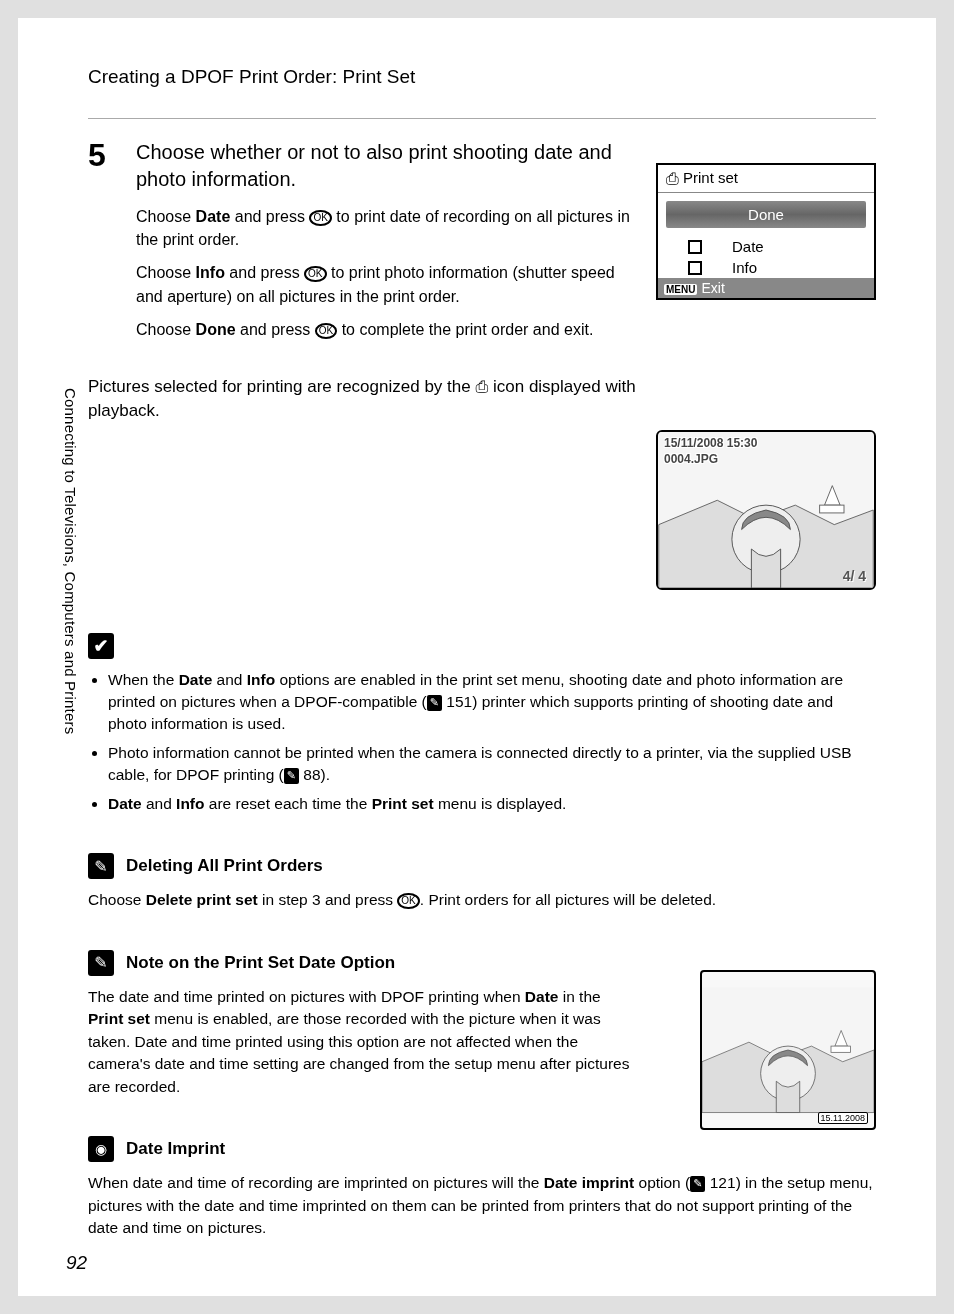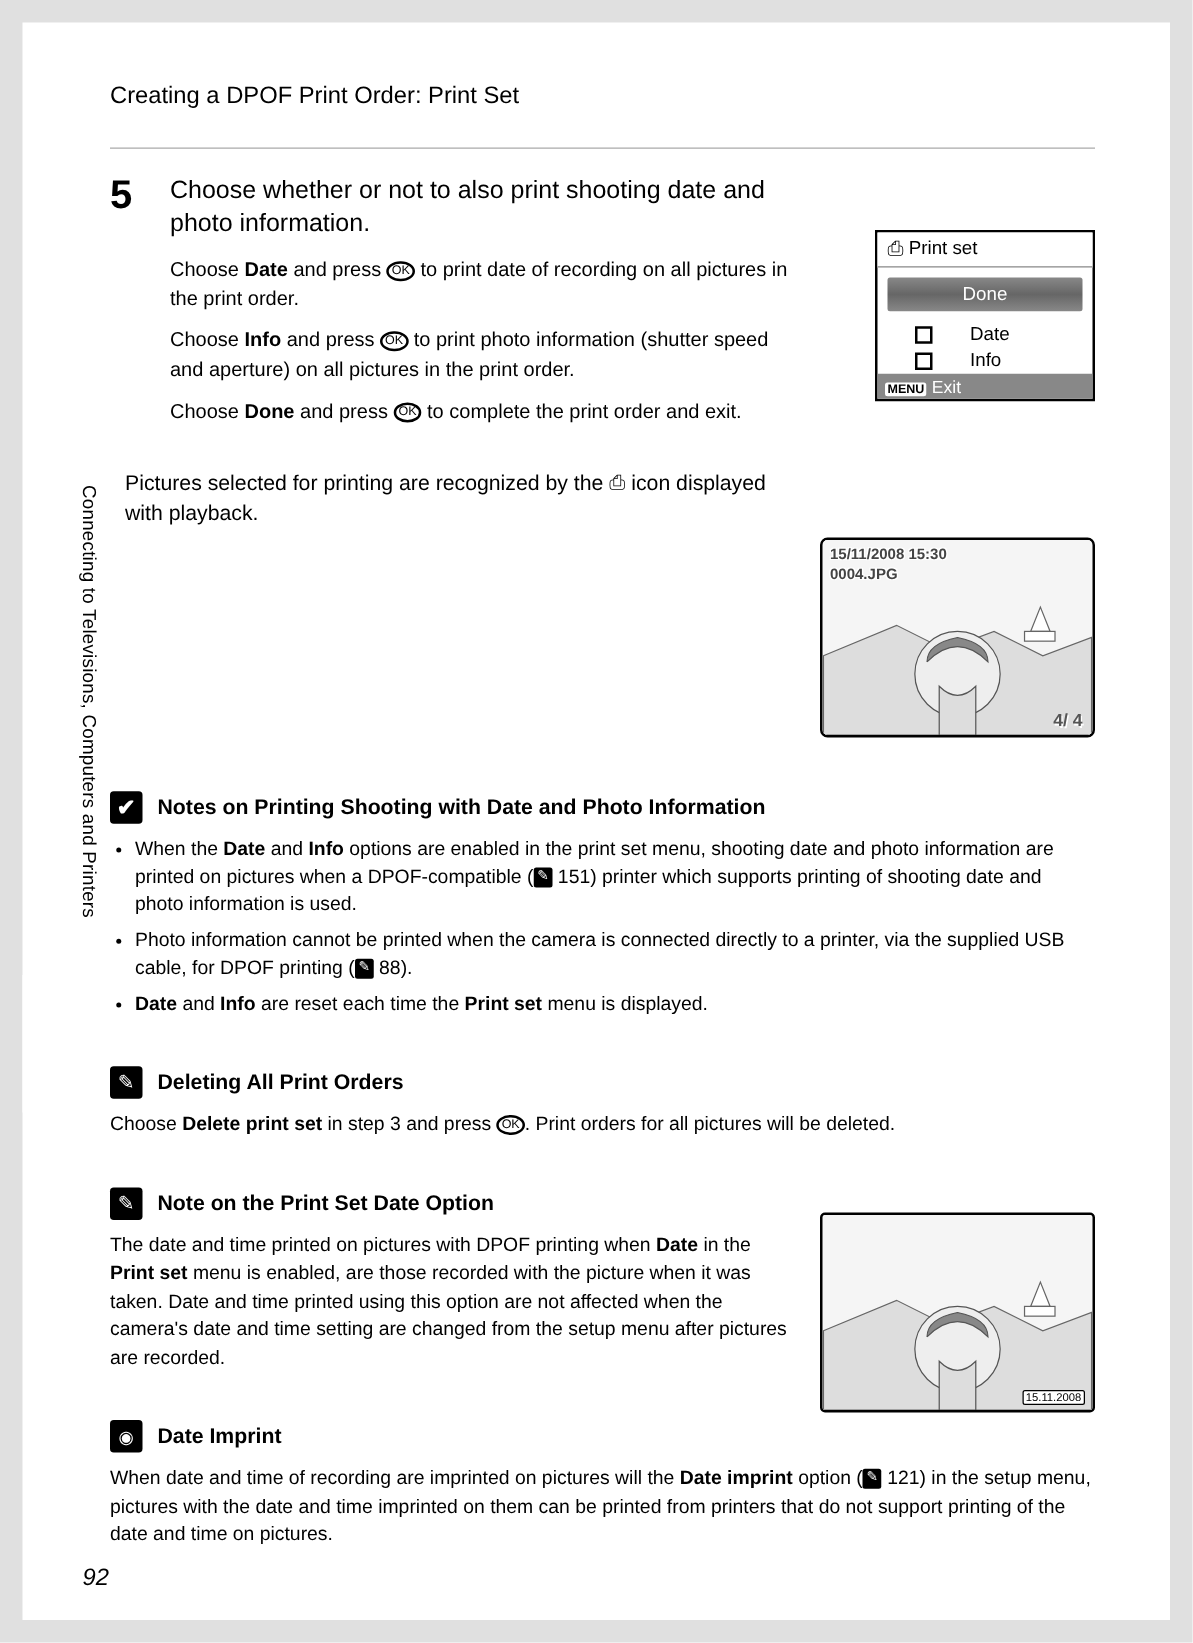--- a/index.html
+++ b/index.html
@@ -61,22 +61,22 @@
     line-height: 1;
   }
   .print-icon {
     display: inline-block;
     font-size: 16px;
     vertical-align: middle;
   }
   .mini-screen {
     position: absolute;
     right: 60px;
-    top: 166px;
-    width: 176px;
+    top: 145px;
+    width: 220px;
     border: 2px solid #000;
     font-size: 15px;
   }
   .mini-screen .titlebar {
     background: #fff;
     padding: 4px 8px;
     border-bottom: 1px solid #888;
   }
   .mini-screen .done-row {
     background: linear-gradient(#888, #666, #888);
@@ -160,21 +160,21 @@
   .note-p.narrow { padding-right: 240px; }
   .small-ref {
     display:inline-block; background:#000; color:#fff;
     font-size:11px; padding:0 3px; border-radius:2px;
     vertical-align: middle;
   }
   .imprint-img {
     position: absolute;
     right: 60px;
     top: 952px;
-    width: 220px;
+    width: 176px;
     height: 160px;
     border: 2px solid #000;
     border-radius: 4px;
     background: #f8f8f8;
     overflow: hidden;
   }
   .imprint-img svg { width:100%; height:100%; display:block; }
   .imprint-img .date-stamp {
     position:absolute; right:6px; bottom:4px;
     font-size:9px; background:#fff; border:1px solid #000;
@@ -228,21 +228,21 @@
     </div>
     <div class="opt-row">
       <span class="cb"></span>
       <span>Info</span>
     </div>
     <div class="footer">
       <span class="menu-badge">MENU</span><span>Exit</span>
     </div>
   </div>
 
-  <div class="para-normal" style="margin-left:12px;padding-left:0;">
+  <div class="para-normal" style="margin-left:0;padding-left:0;">
     <span>Pictures selected for printing are recognized by the </span><span class="print-icon">⎙</span><span> icon displayed with playback.</span>
   </div>
 
   <div class="playback-img">
     <svg viewBox="0 0 220 160">
       <rect x="0" y="0" width="220" height="160" fill="#f5f5f5"></rect>
       <path d="M0 95 L60 70 L100 90 L140 75 L180 95 L220 80 L220 160 L0 160 Z" fill="#ddd" stroke="#666"></path>
       <path d="M170 75 L178 55 L186 75 Z" fill="#fff" stroke="#666"></path>
       <rect x="165" y="75" width="25" height="8" fill="#fff" stroke="#666"></rect>
       <circle cx="110" cy="110" r="35" fill="#eee" stroke="#555"></circle>
@@ -252,21 +252,20 @@
     <div class="overlay">
       <div>15/11/2008 15:30</div>
       <div>0004.JPG</div>
     </div>
     <div class="bottom-nums">4/    4</div>
   </div>
 
   <div class="note-block" style="margin-top:210px;">
     <div class="note-head">
       <span class="badge-v">✔</span>
-      <h3>Notes on Printing Shooting with Date and Photo Information</h3>
     </div>
     <ul class="note-ul">
       <li><span>When the </span><b>Date</b><span> and </span><b>Info</b><span> options are enabled in the print set menu, shooting date and photo information are printed on pictures when a DPOF-compatible (</span><span class="small-ref">✎</span> <span>151</span><span>) printer which supports printing of shooting date and photo information is used.</span></li>
       <li><span>Photo information cannot be printed when the camera is connected directly to a printer, via the supplied USB cable, for DPOF printing (</span><span class="small-ref">✎</span> <span>88</span><span>).</span></li>
       <li><b>Date</b><span> and </span><b>Info</b><span> are reset each time the </span><b>Print set</b><span> menu is displayed.</span></li>
     </ul>
   </div>
 
   <div class="note-block">
     <div class="note-head">

